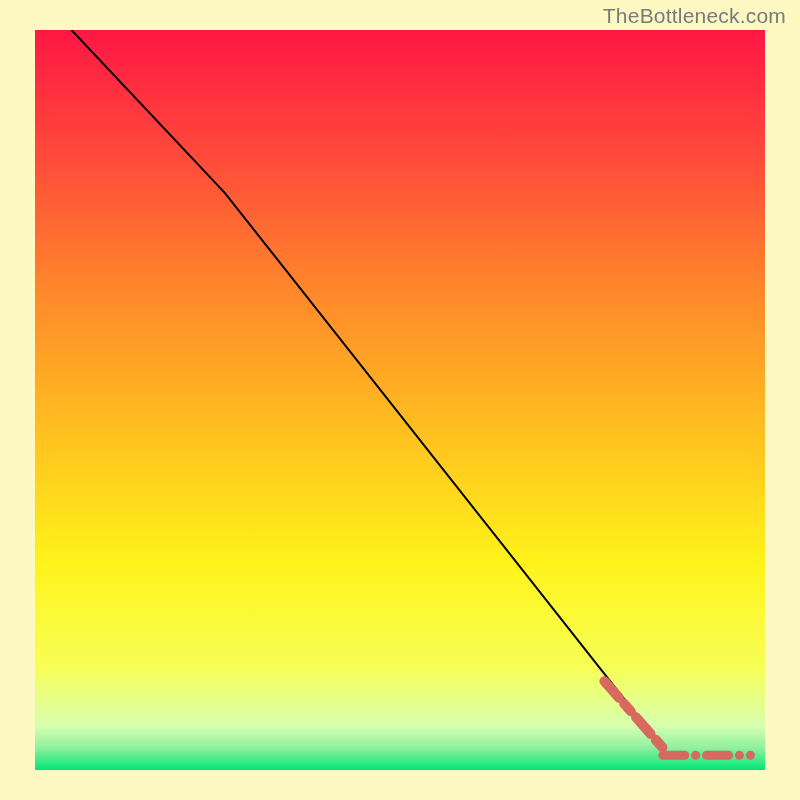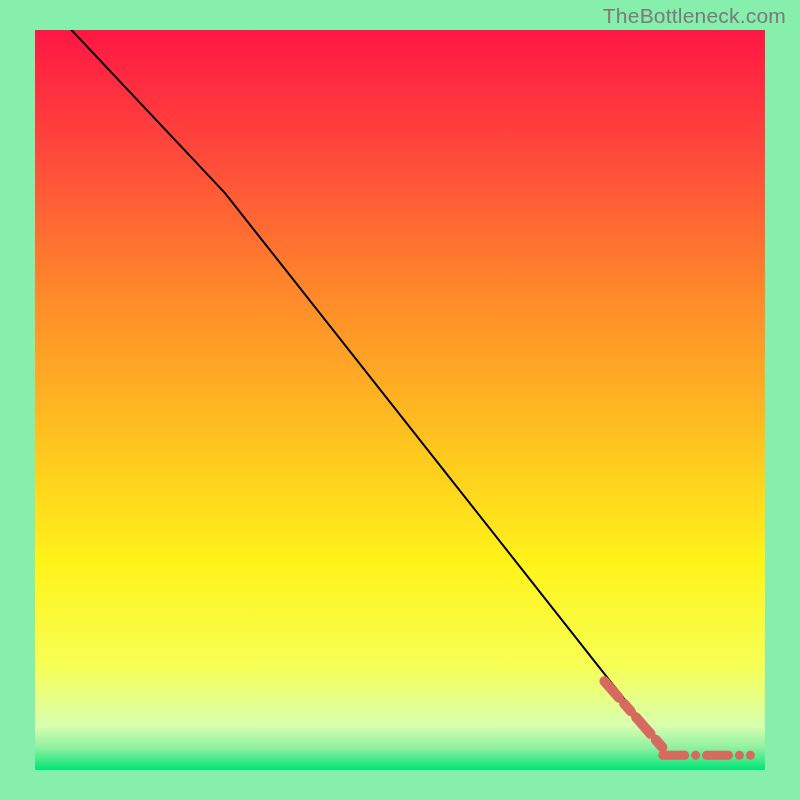--- a/index.html
+++ b/index.html
@@ -8,21 +8,21 @@
     width: 800px;
     height: 800px;
     background: #000;
     font-family: Arial, Helvetica, sans-serif;
     overflow: hidden;
   }
   .container {
     position: relative;
     width: 800px;
     height: 800px;
-    background: #86efac;
+    background: #fef9c3;
   }
   .watermark {
     position: absolute;
     top: 4px;
     right: 14px;
     color: #7a7a7a;
     font-size: 21px;
     font-weight: 500;
     letter-spacing: 0.2px;
     z-index: 3;

